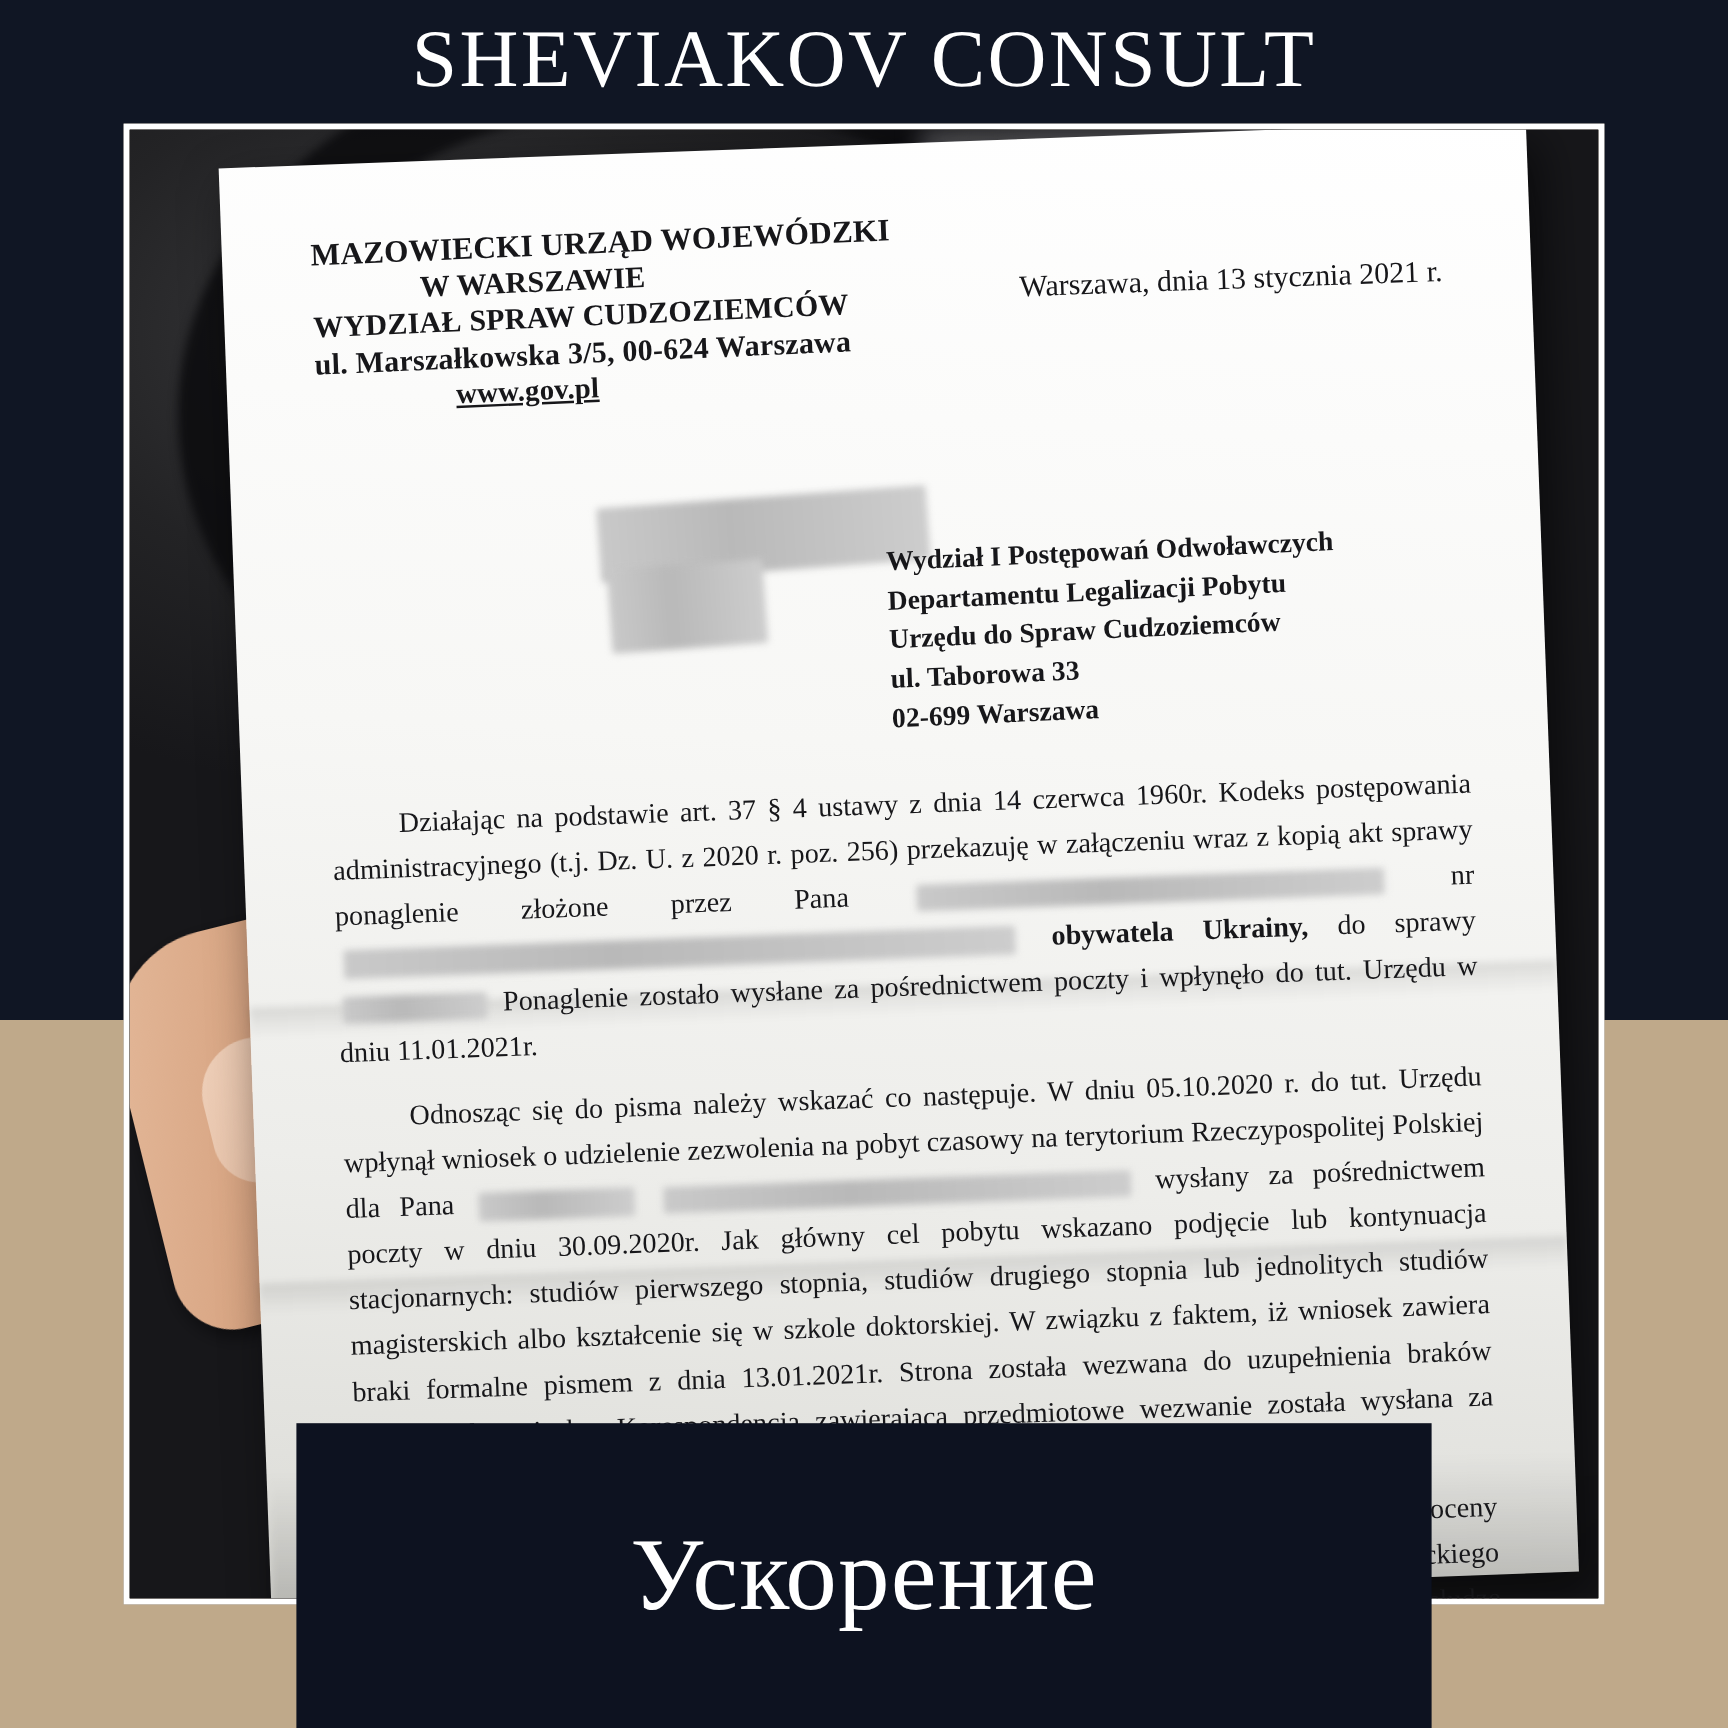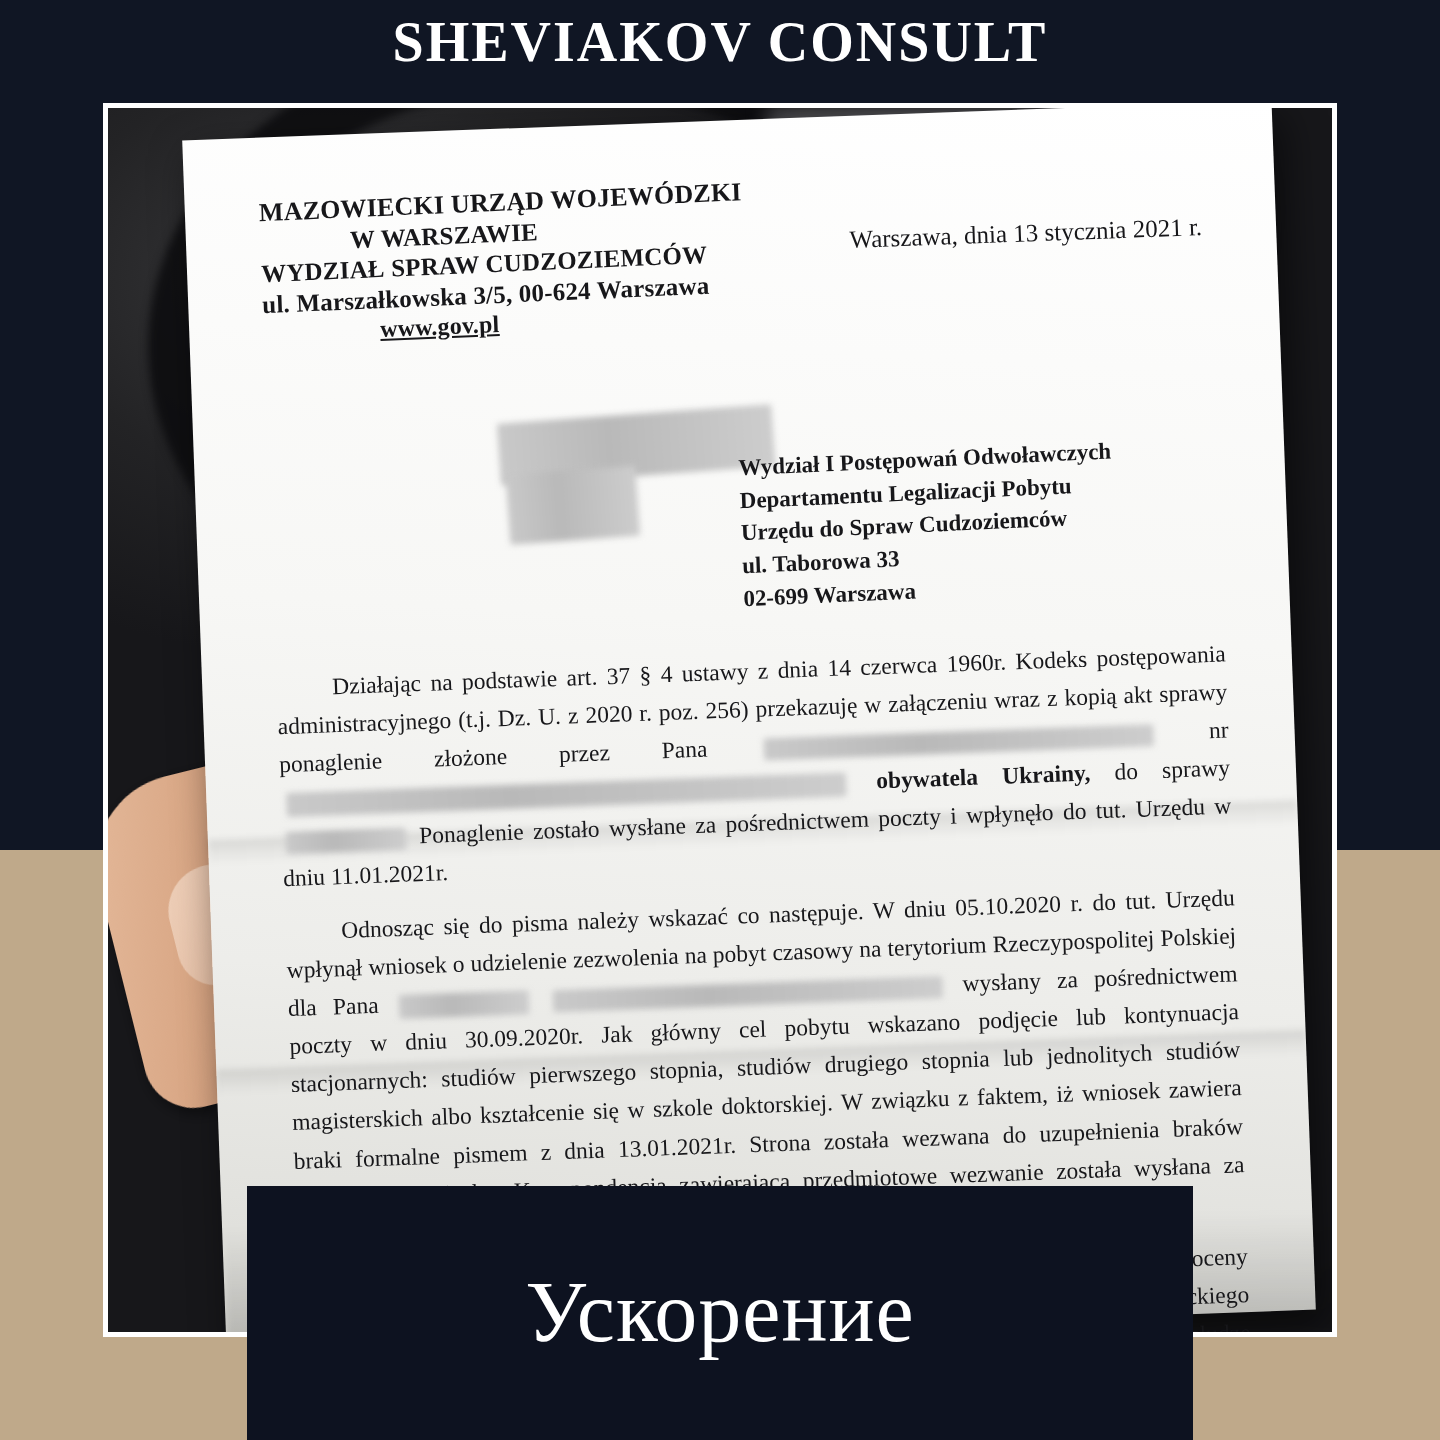--- a/index.html
+++ b/index.html
@@ -30,24 +30,24 @@
   }
 
   
   .brand {
     position: absolute;
     left: 0; top: 12px;
     width: 1440px;
     text-align: center;
     color: #ffffff;
     font-family: "Liberation Serif", serif;
-    font-size: 56px;
+    font-size: 68px;
     letter-spacing: 2px;
     line-height: 1.1;
-    font-weight: 700;
+    font-weight: 400;
   }
 
   
   .photo-frame {
     position: absolute;
     left: 103px; top: 103px;
     width: 1234px; height: 1234px;
     border: 5px solid #ffffff;
     box-sizing: border-box;
     overflow: hidden;

